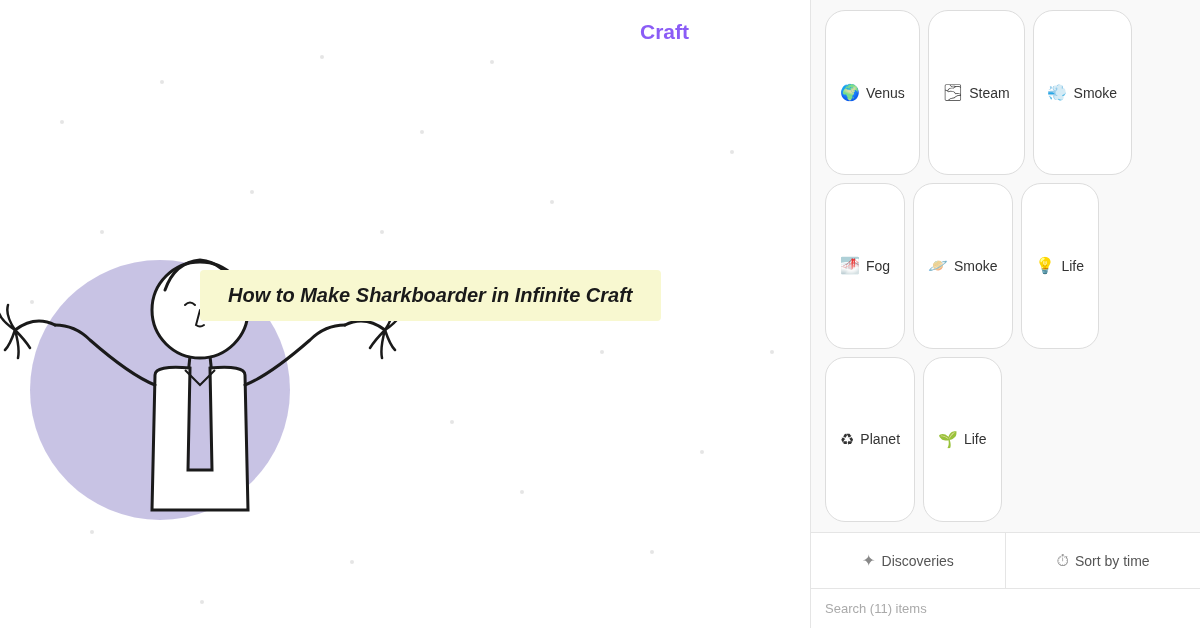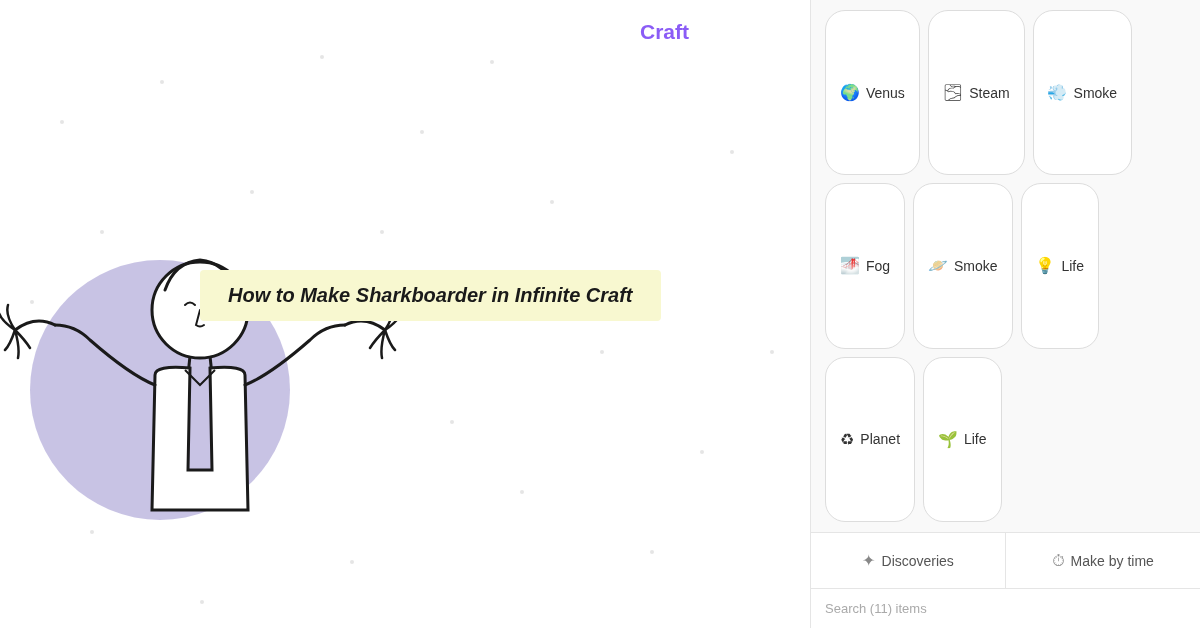--- a/index.html
+++ b/index.html
@@ -299,21 +299,21 @@
       </div>
     </div>
 
   <div class="bottom-bar">
     <button class="bottom-btn">
       <span class="btn-icon">✦</span>
       <span>Discoveries</span>
     </button>
     <button class="bottom-btn">
       <span class="btn-icon">⏱</span>
-      <span>Make by time</span>
+      <span>Sort by time</span>
     </button>
   </div>
 
   <div class="search-hint">
     <span>Search (11) items</span>
   </div>
 
 </div>
 
 </body></html>

